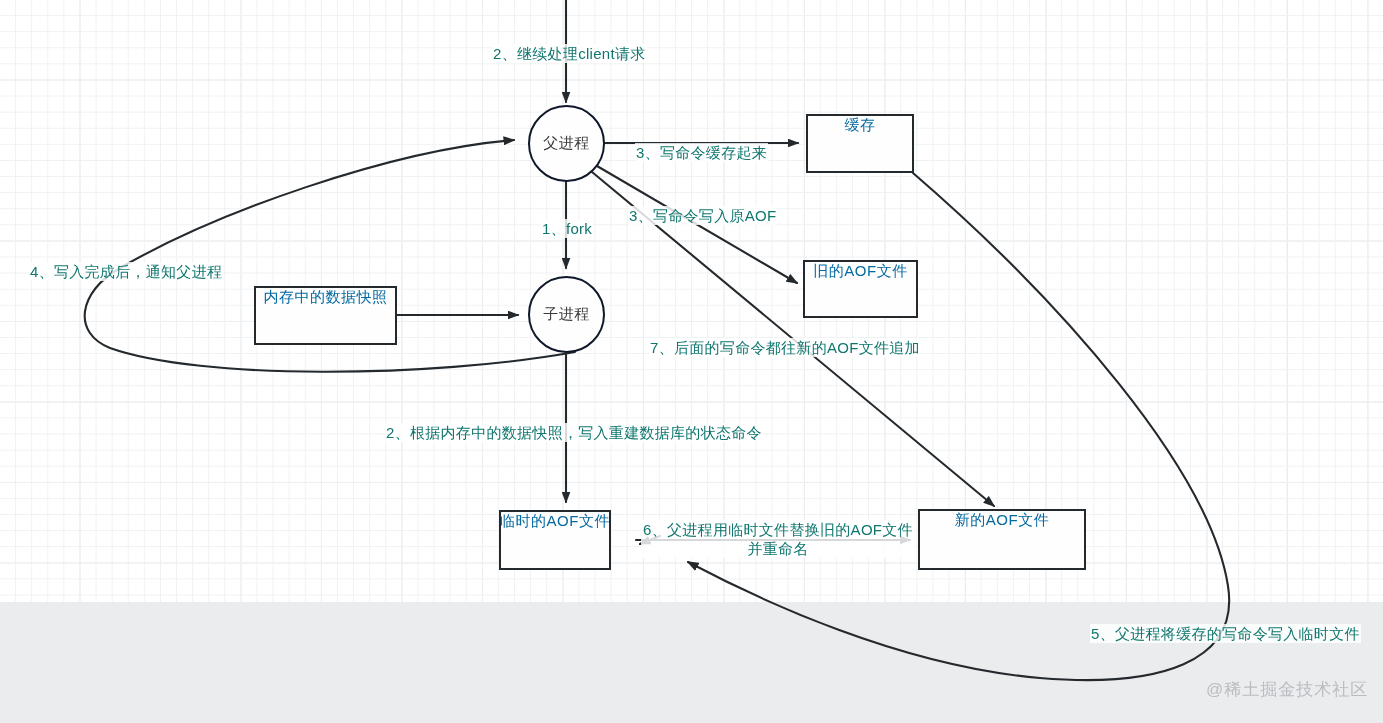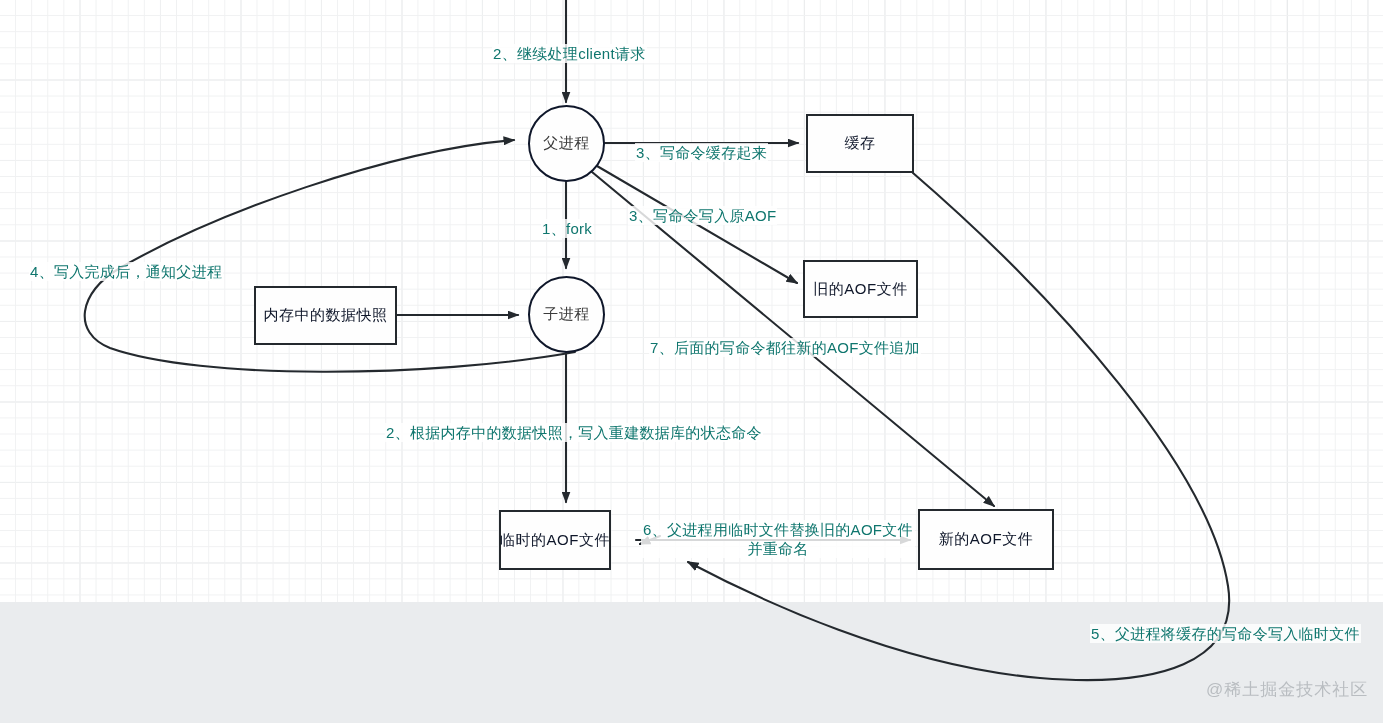--- a/index.html
+++ b/index.html
@@ -54,23 +54,23 @@
     width: 1383px;
     height: 723px;
     overflow: visible;
   }
   .node-box {
     position: absolute;
     background: #fefefe;
     border: 2px solid #24292e;
     box-sizing: border-box;
     display: flex;
-    align-items: center;
+    align-items: flex-start;
     justify-content: center;
-    color: #0f172a;
+    color: #0369a1;
     font-size: 15px;
     letter-spacing: 0.5px;
     white-space: nowrap;
   }
   .node-circle {
     position: absolute;
     background: #fefefe;
     border: 2px solid #0f172a;
     border-radius: 50%;
     box-sizing: border-box;
@@ -169,21 +169,21 @@
   </div>
 
   <div class="node-box" style="left:803px; top:260px; width:115px; height:58px;">
     <span>旧的AOF文件</span>
   </div>
 
   <div class="node-box" style="left:499px; top:510px; width:112px; height:60px;">
     <span>临时的AOF文件</span>
   </div>
 
-  <div class="node-box" style="left:918px; top:509px; width:136px; height:61px;">
+  <div class="node-box" style="left:918px; top:509px; width:168px; height:61px;">
     <span>新的AOF文件</span>
   </div>
 
   <div class="edge-label" style="left:492px; top:44px;">2、继续处理client请求</div>
 
   <div class="edge-label" style="left:635px; top:131px;margin-top:12px;">3、写命令缓存起来</div>
 
   <div class="edge-label" style="left:628px; top:206px;">3、写命令写入原AOF</div>
 
   <div class="edge-label" style="left:541px; top:219px;">1、fork</div>

